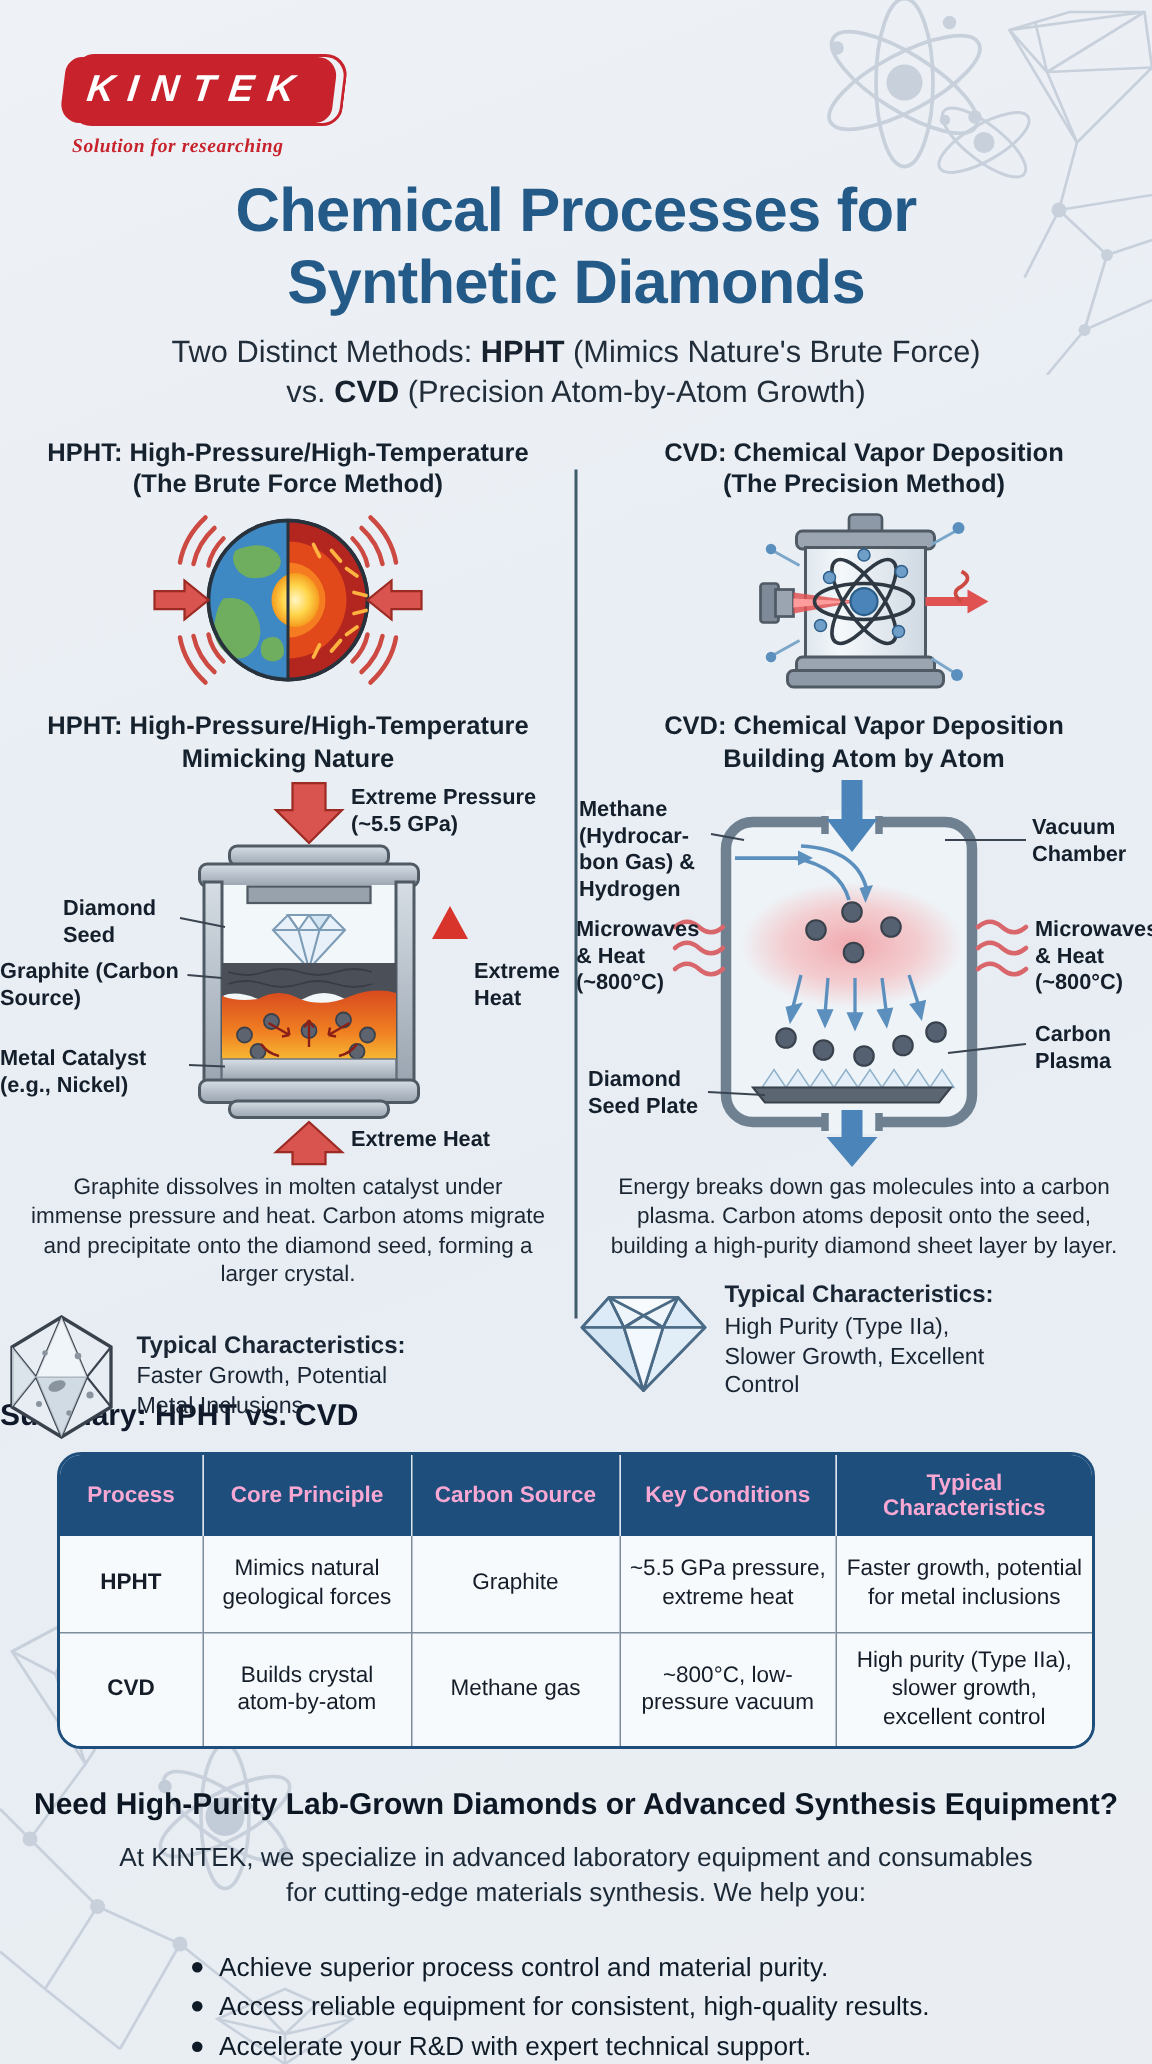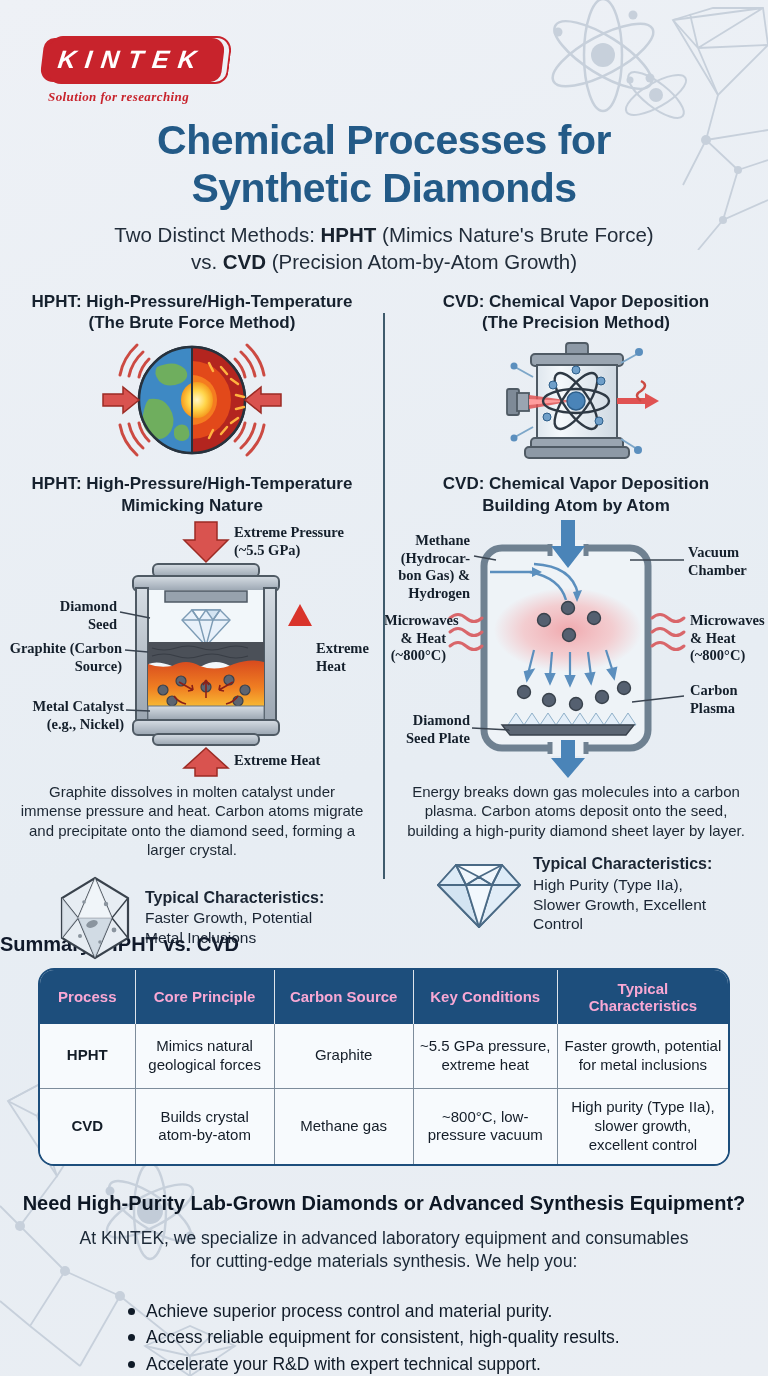--- a/index.html
+++ b/index.html
@@ -35,26 +35,26 @@
   .subtitle{ text-align:center; font-size:20.5px; line-height:1.32; margin-top:8px; color:#222d3a; }
   .subtitle b{ color:#18222e; }
 
   
   .columns{ display:grid; grid-template-columns:384px 384px; margin-top:16px; height:632px; }
   .col{ position:relative; }
   .col-divider{ position:absolute; left:383px; top:313px; width:2px; height:566px; background:#3f5b6c; z-index:2; }
   .col-heading{ text-align:center; font-weight:bold; font-size:17px; line-height:1.25; color:#16212e; }
   .illo{ display:flex; justify-content:center; margin-top:4px; height:126px; }
   .col-subheading{ text-align:center; font-weight:bold; font-size:17px; line-height:1.25; color:#16212e; margin-top:10px; }
-  .diagram{ position:relative; height:258px; margin-top:4px;font-family:Liberation Serif, serif; }
+  .diagram{ position:relative; height:258px; margin-top:4px; }
   .diagram svg{ position:absolute; left:0; top:0; }
   .dlabel{ position:absolute; font-size:14.5px; line-height:1.22; color:#141f2b; font-weight:bold; }
-  .dlabel.r{ text-align:right; }
+  .dlabel.r{ }
   .desc{ text-align:center; font-size:15px; line-height:1.3; padding:0 18px; margin-top:4px; color:#1c2733; }
-  .chars{ display:flex; align-items:center; justify-content:center; gap:9px; margin-top:14px; }
+  .chars{ display:flex; align-items:center; gap:9px; margin-top:14px; }
   .chars .txt{ width:185px; font-size:15.5px; line-height:1.28; }
   .chars .txt b{ font-size:16px; }
 
   
   .summary-title{ text-align:left; font-weight:bold; font-size:20px; color:#10192a; margin-top:10px; }
   table.summary{
     width:692px; margin:12px auto 0; border-collapse:separate; border-spacing:0;
     border:2.5px solid #1d4e7c; border-radius:16px; overflow:hidden; background:#f7fafd;
   }
   table.summary th{

